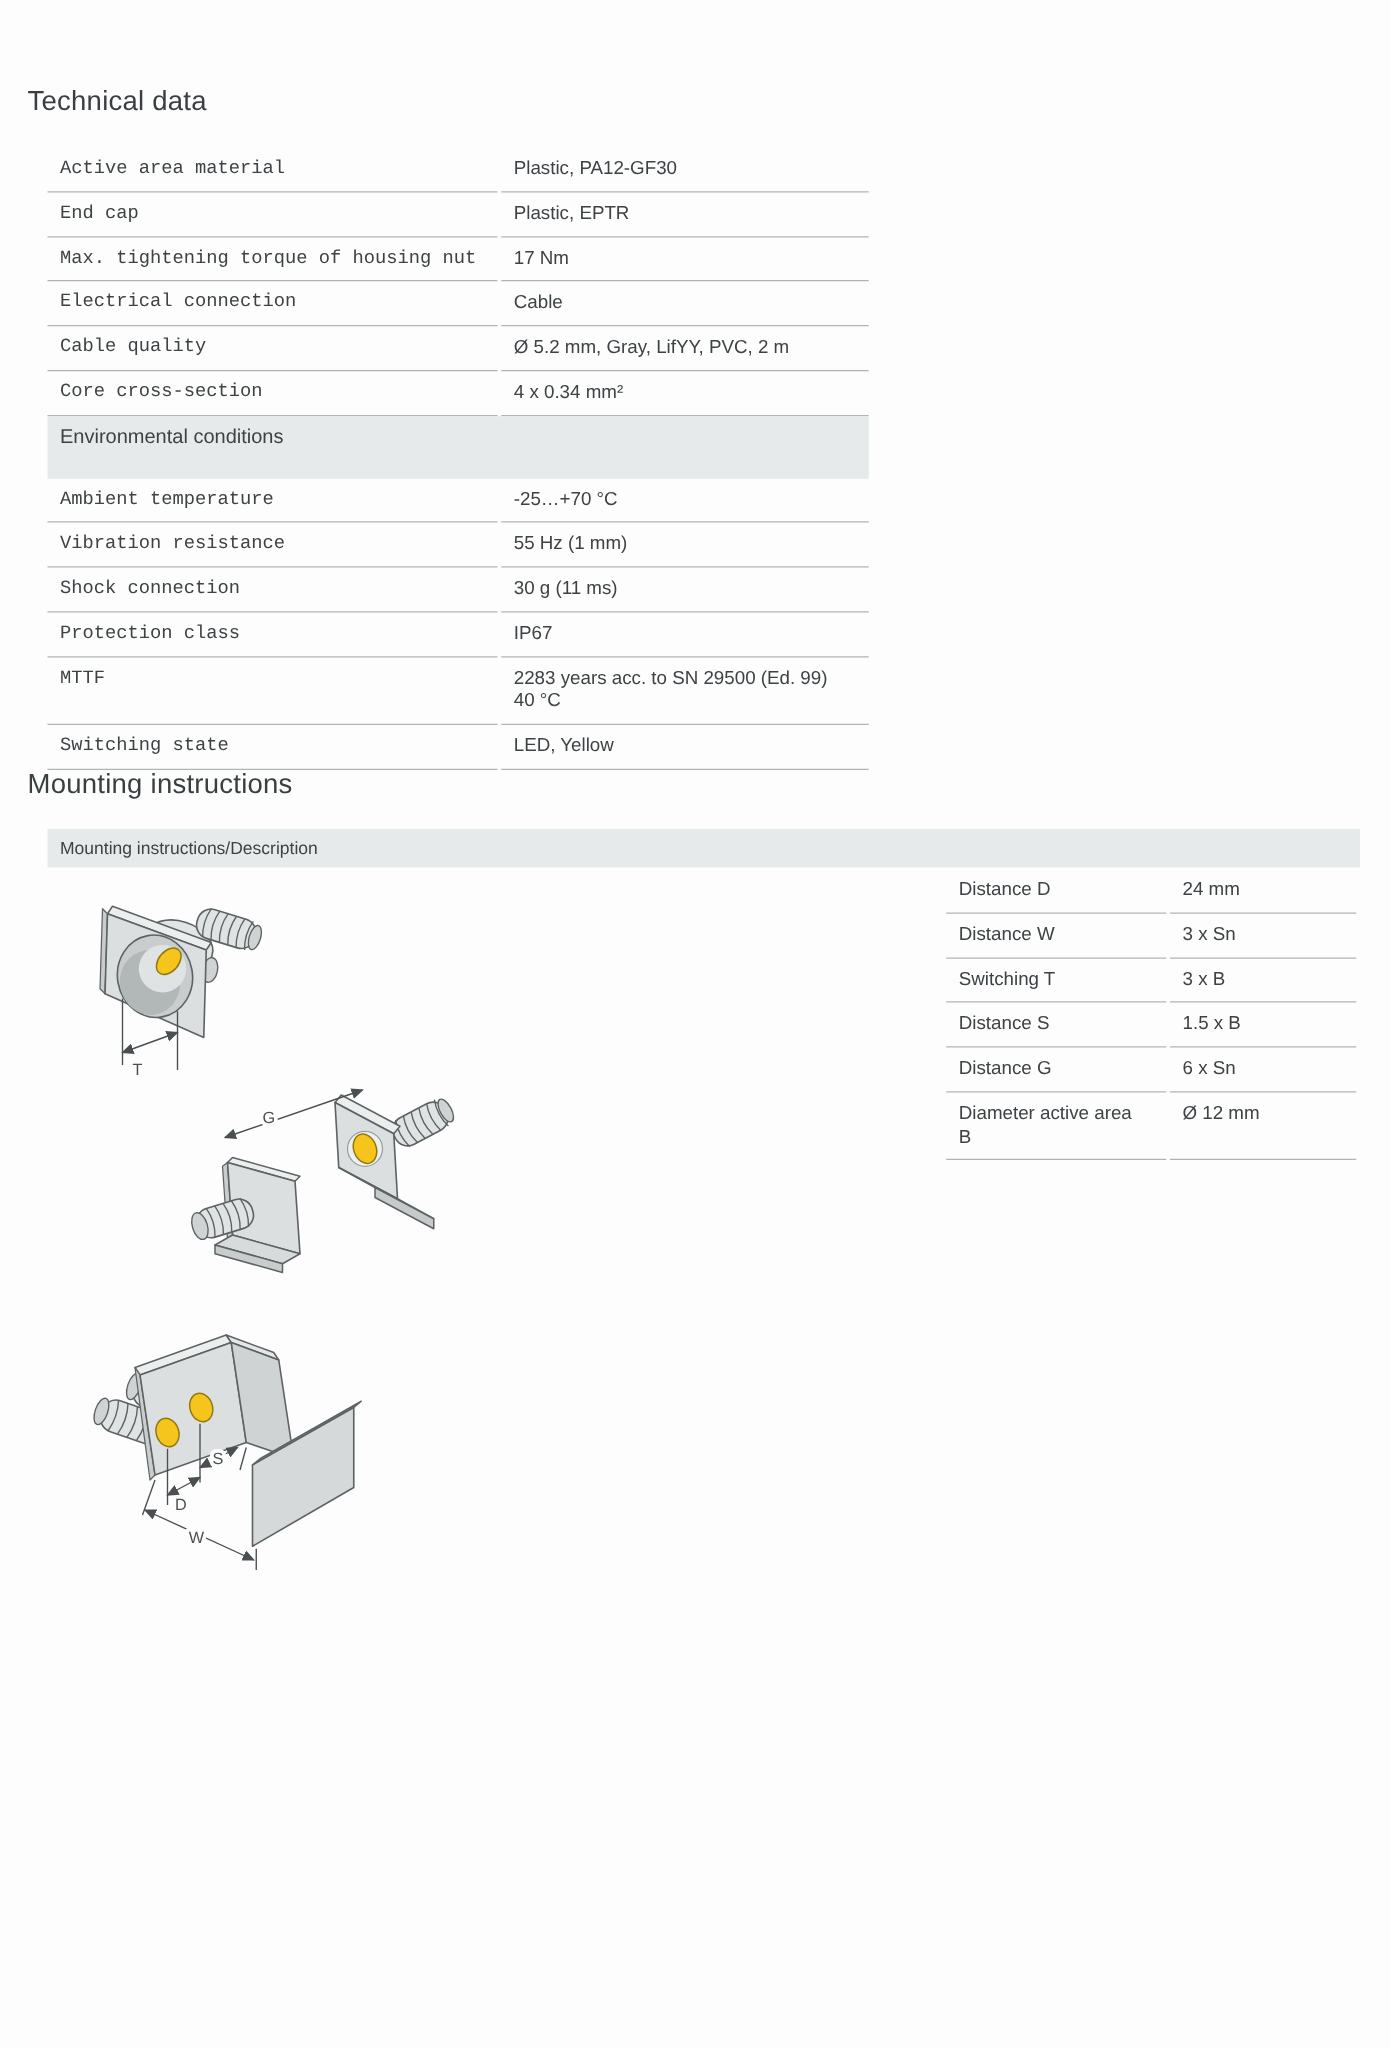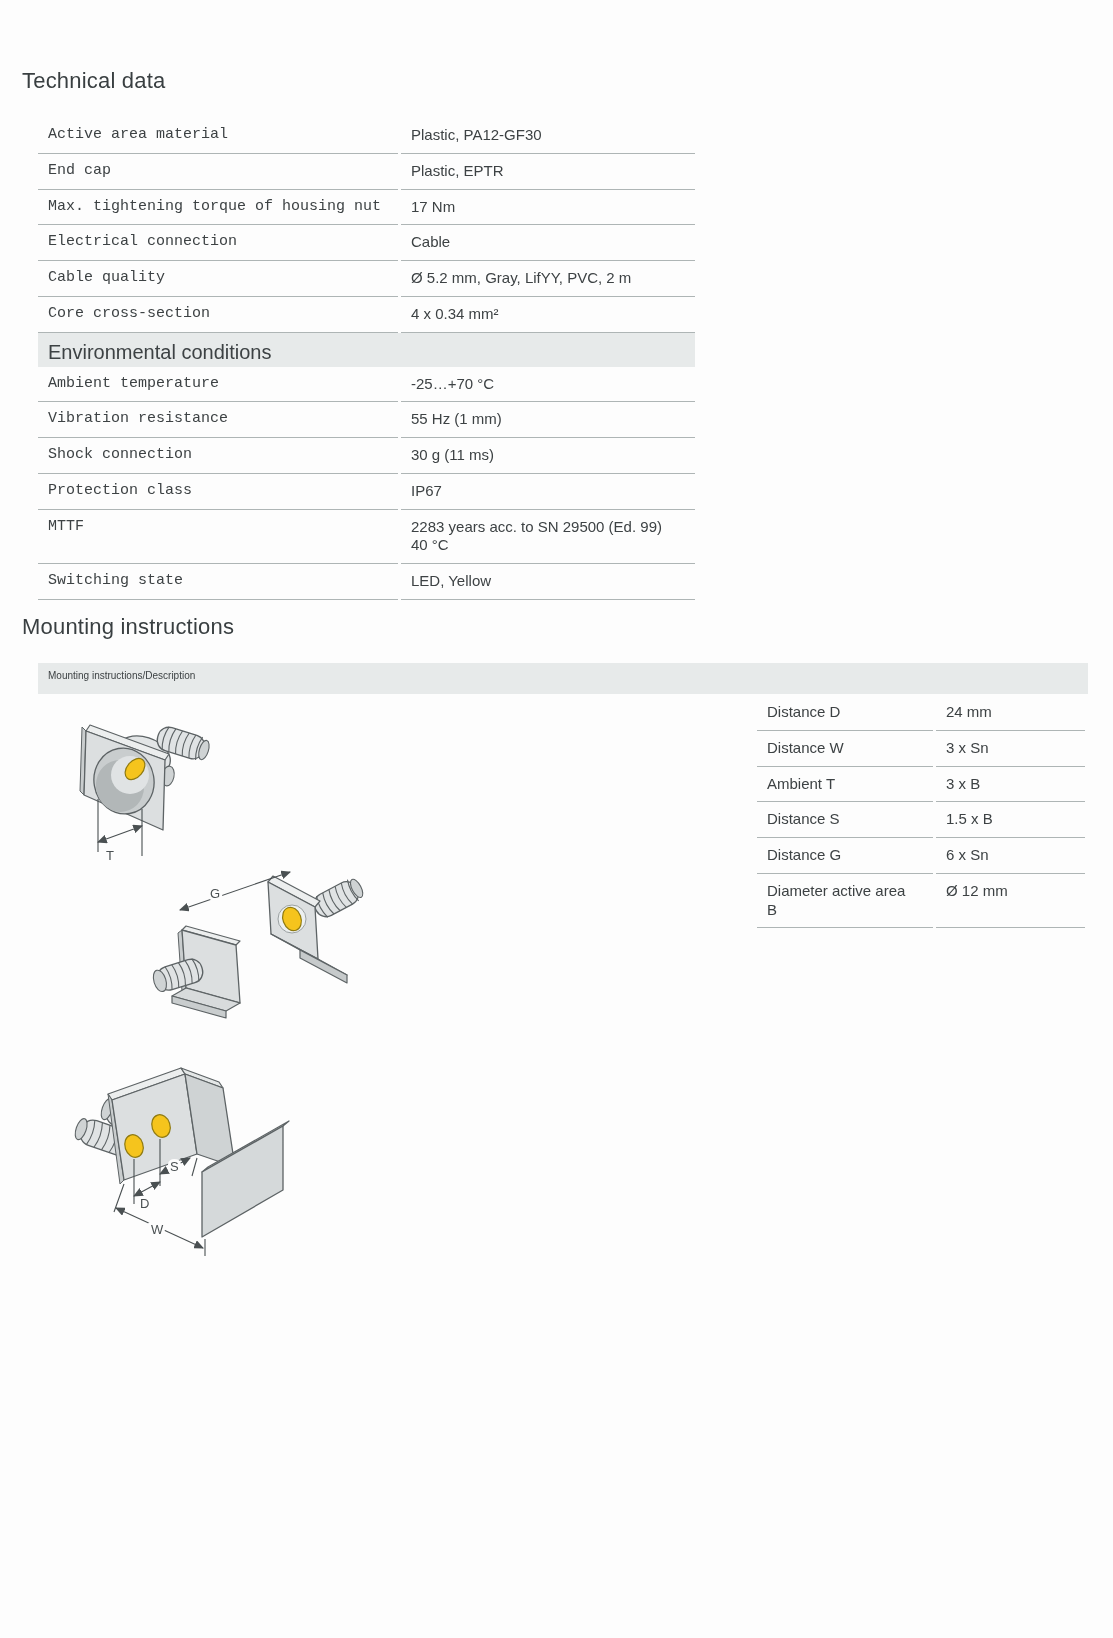--- a/index.html
+++ b/index.html
@@ -24,30 +24,30 @@
     position:absolute;border-collapse:separate;border-spacing:3px 0;
     font-size:15px;color:#3d4244;
   }
   table.spec td{
     border-bottom:1px solid #aeb5b5;
     padding:8px 14px 8px 10px;vertical-align:top;line-height:1.25;
   }
   #tech-table{left:35px;top:118px;width:663px;table-layout:fixed;}
   #tech-table td.lbl{width:336px;font-family:Liberation Mono, monospace;}
   #tech-table td.sec{
-    background:#e7eaea;border-bottom:none;font-size:20px;
-    padding-top:7px;padding-bottom:2px;
+    background:#e7eaea;border-bottom:none;font-size:16px;
+    padding-top:7px;padding-bottom:23px;
   }
   #dim-table{left:754px;top:695px;width:334px;table-layout:fixed;}
   #dim-table td.lbl{width:148px;padding-right:18px;}
 
   .graybar{
     position:absolute;left:38px;top:663px;width:1050px;height:31px;
     background:#e7eaea;box-sizing:border-box;
-    font-size:10px;color:#3d4244;
+    font-size:14px;color:#3d4244;
     padding:7px 0 0 10px;
   }
   #diagrams{position:absolute;left:40px;top:672px;}
   .dimtext{font-size:13px;fill:#4a5052;}
   .halo{paint-order:stroke;stroke:#fdfdfd;stroke-width:6px;}
 </style>
 </head>
 <body>
 
 <div class="page">
@@ -118,21 +118,21 @@
     <tbody>
       <tr>
         <td class="lbl">Distance D</td>
         <td>24 mm</td>
       </tr>
       <tr>
         <td class="lbl">Distance W</td>
         <td>3 x Sn</td>
       </tr>
       <tr>
-        <td class="lbl">Ambient T</td>
+        <td class="lbl">Switching T</td>
         <td>3 x B</td>
       </tr>
       <tr>
         <td class="lbl">Distance S</td>
         <td>1.5 x B</td>
       </tr>
       <tr>
         <td class="lbl">Distance G</td>
         <td>6 x Sn</td>
       </tr>

